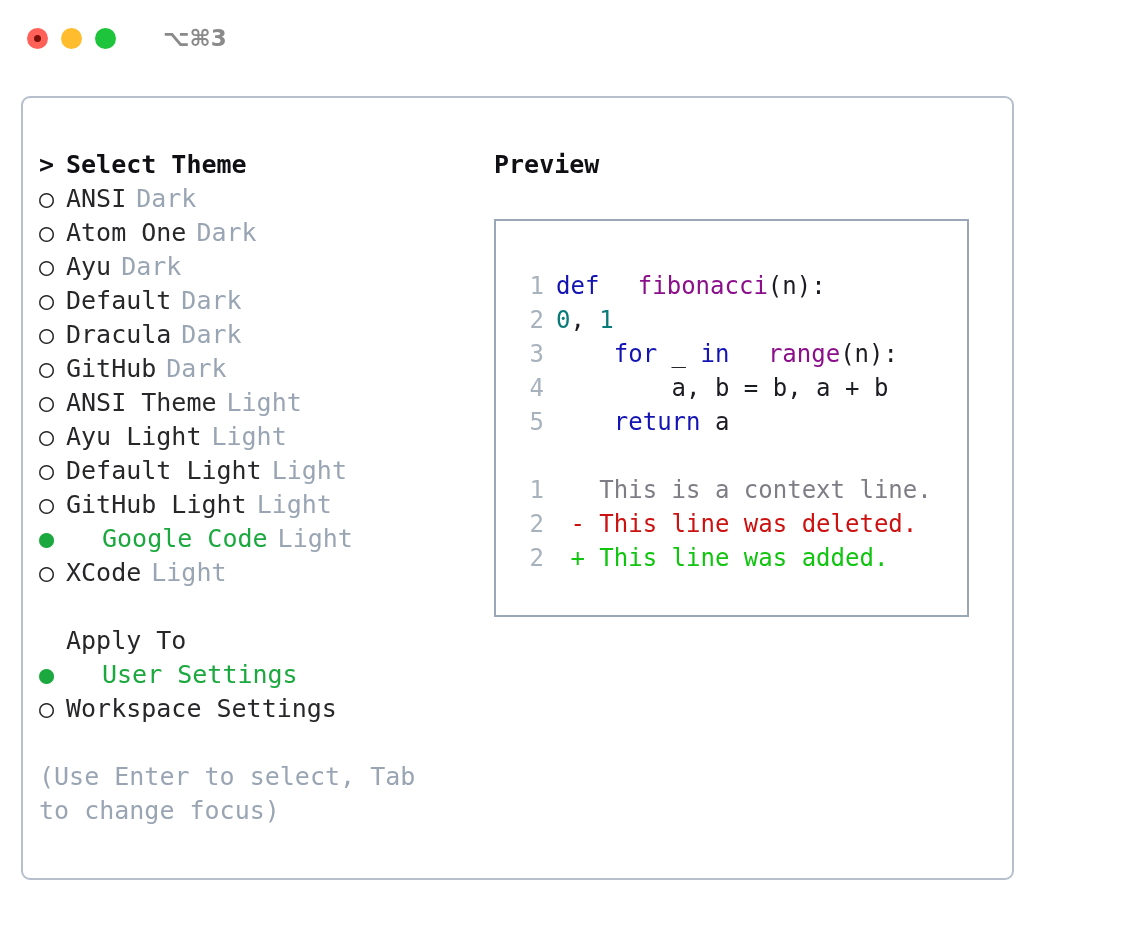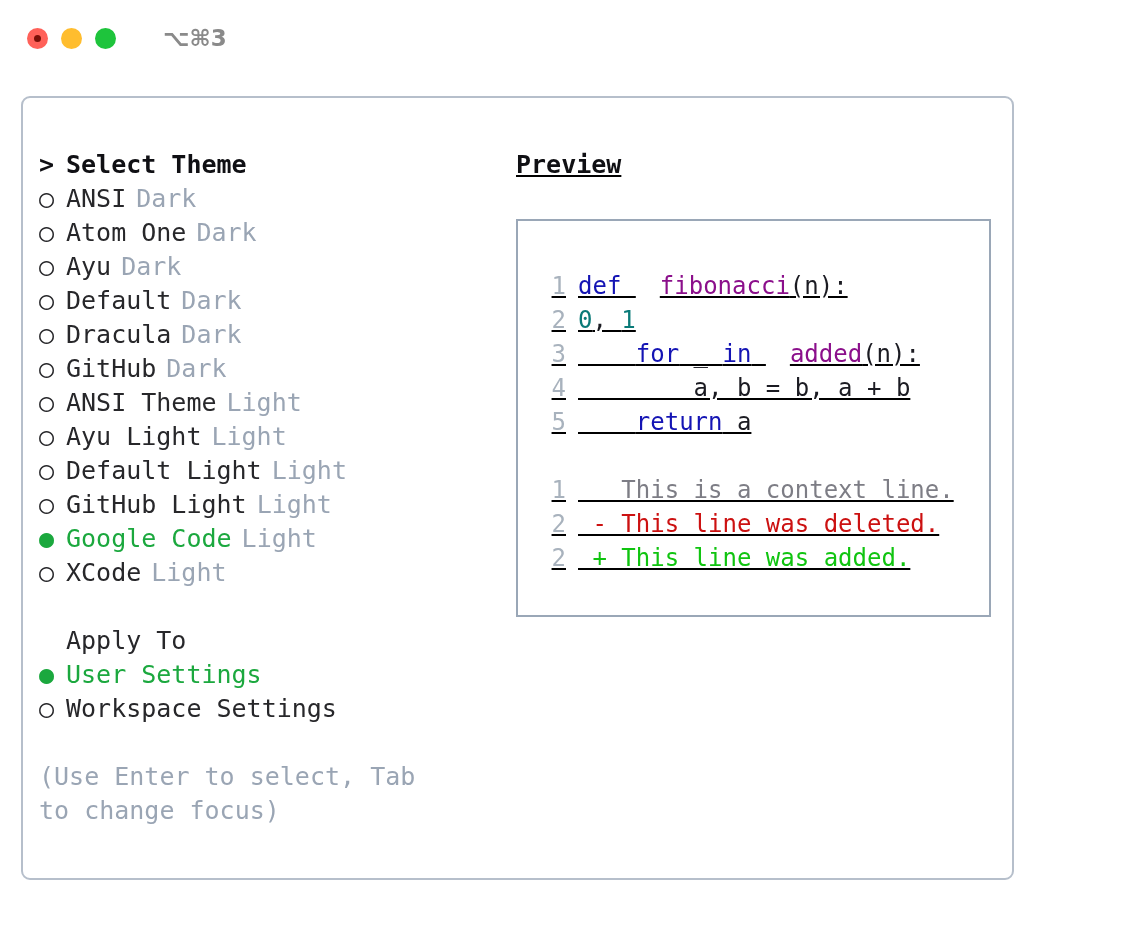--- a/index.html
+++ b/index.html
@@ -109,21 +109,21 @@
     color: #1ba83e;
   }
   .marker.blank { color: transparent; }
   .header-row {
     font-weight: 700;
     color: #101014;
     font-size: 25px;
   }
   .header-row .marker { font-weight: 700; color: #101014; }
   .label { color: #27272a; }
-  .label.sel { color: #1ba83e; }
+  .label.sel { color: #1ba83e; margin-left: 36px; }
   .variant {
     color: #9aa5b4;
     margin-left: 10px;
   }
 
   .spacer-sm { height: 34px; }
 
   .group-title {
     display: flex;
     font-size: 25px;
@@ -139,24 +139,23 @@
     width: 420px;
     font-size: 25px;
     line-height: 34px;
     color: #9aa5b4;
     white-space: normal;
   }
 
   
   .right-col {
     position: absolute;
-    left: 493px;
+    left: 471px;
     top: 50px;
     width: 490px;
-    text-decoration: underline;
   }
   .preview-title {
     font-size: 25px;
     line-height: 34px;
     font-weight: 700;
     color: #101014;
   }
   .preview-box {
     margin-top: 37px;
     width: 475px;
@@ -325,21 +324,21 @@
             <span class="tok-num">1</span>
           </div>
 
           <div class="code-line">
             <span class="gutter">3</span>
             <span class="tok-plain">    </span>
             <span class="tok-kw">for</span>
             <span class="tok-plain"> _ </span>
             <span class="tok-kw">in</span>
             <span class="tok-plain"> </span>
-            <span class="tok-fn">added</span>
+            <span class="tok-fn">range</span>
             <span class="tok-plain">(n):</span>
           </div>
 
           <div class="code-line">
             <span class="gutter">4</span>
             <span class="tok-plain">        a, b = b, a + b</span>
           </div>
 
           <div class="code-line">
             <span class="gutter">5</span>

